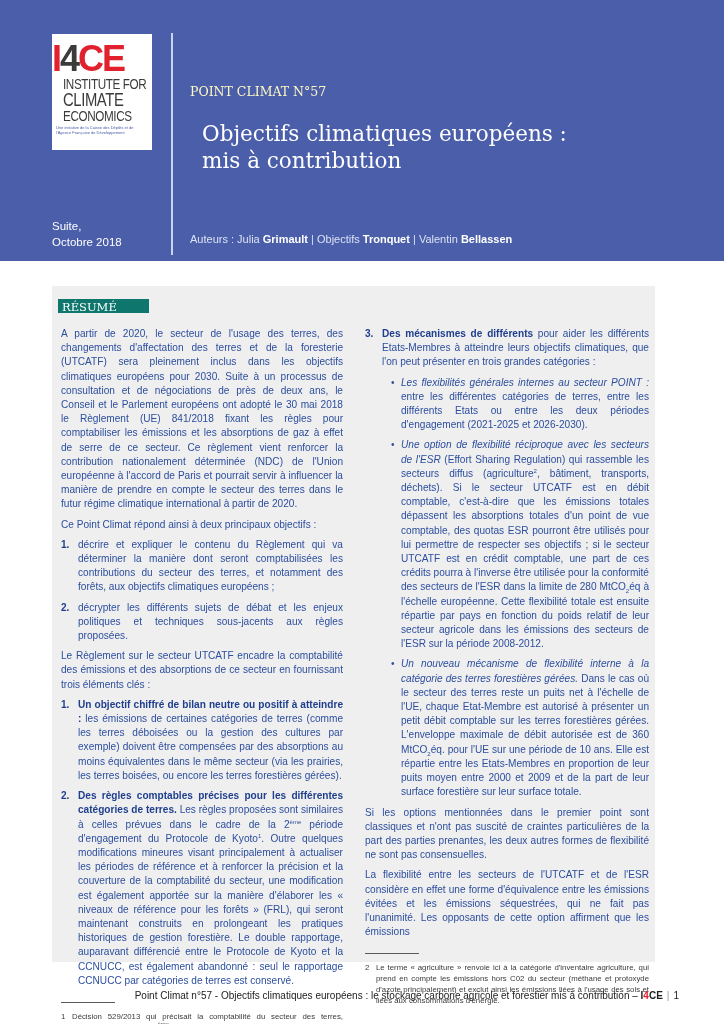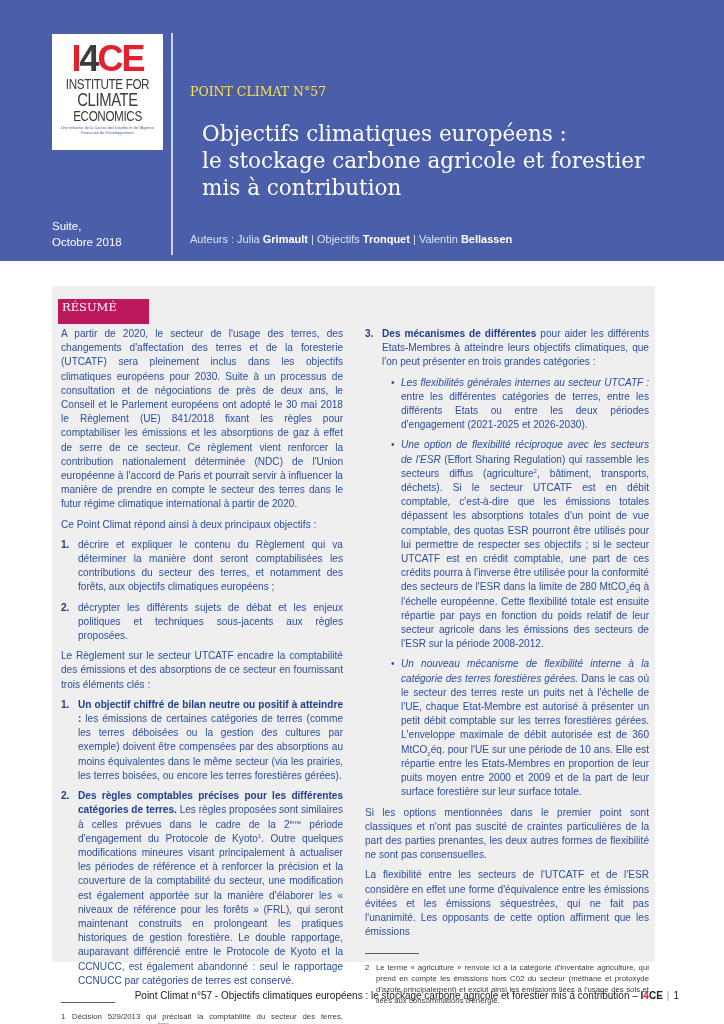--- a/index.html
+++ b/index.html
@@ -1,34 +1,34 @@
 <!DOCTYPE html>
 <html><head>
 <meta charset="utf-8">
 <style>
   html, body { margin: 0; padding: 0; }
   body { width: 724px; height: 1024px; background: #ffffff; position: relative; overflow: hidden; font-family: "Liberation Sans", sans-serif; }
   .header { position: absolute; left: 0; top: 0; width: 724px; height: 261px; background: #4a5ea9; }
-  .logo { position: absolute; left: 52px; top: 34px; width: 111px; height: 116px; background: #ffffff; text-align: center; }
+  .logo { position: absolute; left: 52px; top: 34px; width: 100px; height: 116px; background: #ffffff; text-align: left; }
   .logo-mark { font-family: "Liberation Sans", sans-serif; font-size: 36px; font-weight: bold; letter-spacing: -2px; margin-top: 8px; line-height: 34px; }
   .logo-mark .red { color: #e1212e; }
   .logo-mark .dark { color: #3b3b3b; }
   .logo-line { font-family: "Liberation Sans Narrow", "Liberation Sans", sans-serif; color: #3b3b3b; font-size: 15px; line-height: 15px; letter-spacing: -0.5px; transform: scaleX(0.78); transform-origin: center; white-space: nowrap; }
   .logo-line.big { font-size: 19px; line-height: 17px; }
   .logo-tag { color: #4a5ea9; font-size: 4px; line-height: 5px; margin-top: 2px; padding: 0 4px; }
   .vdivider { position: absolute; left: 171px; top: 33px; width: 2px; height: 222px; background: #c9d4f2; }
   .place-date { position: absolute; left: 52px; top: 218px; color: #ffffff; font-size: 11.5px; line-height: 16px; }
-  .series { position: absolute; left: 190px; top: 84px; color: #fde047; font-family: "DejaVu Serif", serif; font-size: 12.5px; text-align: center; }
+  .series { position: absolute; left: 190px; top: 84px; color: #fef9c3; font-family: "DejaVu Serif", serif; font-size: 12.5px; text-align: center; }
   .title { position: absolute; left: 190px; top: 108px; color: #ffffff; font-family: "DejaVu Serif", serif; font-size: 21.5px; line-height: 27px; font-weight: normal; margin: 12px; width: 520px; }
   .authors { position: absolute; left: 190px; top: 233px; color: #dbe2f5; font-size: 11px; }
   .authors b { color: #ffffff; margin-top: 28px; }
   .authors .sep { color: #dbe2f5; }
 
   .panel { position: absolute; left: 52px; top: 286px; width: 603px; height: 676px; background: #efefef; }
-  .resume-tag { position: absolute; left: 58px; top: 299px; width: 91px; height: 25px; background: #be185d; color: #ffffff; font-family: "DejaVu Serif", serif; font-size: 11.5px; line-height: 17px; padding-left: 4px; box-sizing: border-box; }
+  .resume-tag { position: absolute; left: 58px; top: 299px; width: 91px; height: 14px; background: #0f766e; color: #ffffff; font-family: "DejaVu Serif", serif; font-size: 11.5px; line-height: 17px; padding-left: 4px; box-sizing: border-box; }
 
   .col { position: absolute; color: #2c4e9e; font-size: 10.1px; line-height: 14.2px; text-align: justify; }
   .col p { margin: 0 0 6px 0; }
   .col-left { left: 61px; top: 327px; width: 282px; }
   .col-right { left: 365px; top: 327px; width: 284px; }
   .numitem { position: relative; padding-left: 17px; margin: 0 0 6px 0; }
   .numitem .num { position: absolute; left: 0; top: 0; font-weight: bold; color: #1f3f8e; }
   .numitem b, .lead { color: #1f3f8e; font-weight: bold; }
   .bullet { position: relative; padding-left: 19px; margin: 0 0 6px 0; }
   .bullet .dot { position: absolute; left: 9px; top: 0; }
@@ -56,21 +56,20 @@
     <div class="logo-tag">Une initiative de la Caisse des Dépôts et de l'Agence Française de Développement</div>
   </div>
   <div class="vdivider"></div>
   <div class="place-date">
     <div>Suite,</div>
     <div>Octobre 2018</div>
   </div>
   <div class="series">POINT CLIMAT N°57</div>
   <h1 class="title">
     <div>Objectifs climatiques européens :</div>
-    <div>le stockage carbone agricole et forestier</div>
     <div>mis à contribution</div>
   </h1>
   <div class="authors">
     <span>Auteurs : </span><span>Julia</span> <b>Grimault</b> <span class="sep">|</span> <span>Objectifs</span> <b>Tronquet</b> <span class="sep">|</span> <span>Valentin</span> <b>Bellassen</b>
   </div>
 </div>
 
 <div class="panel"></div>
 <div class="resume-tag">RÉSUMÉ</div>
 
@@ -97,25 +96,25 @@
   <div class="fn-rule"></div>
   <div class="footnote">
     <span class="fnum">1</span>
     <span>Décision 529/2013 qui précisait la comptabilité du secteur des terres, volontaire au titre de la 2</span><sup>ème</sup><span> période d'engagement.</span>
   </div>
 </div>
 
 <div class="col col-right">
   <div class="numitem">
     <span class="num">3.</span>
-    <b>Des mécanismes de différentes</b><span> pour aider les différents Etats-Membres à atteindre leurs objectifs climatiques, que l'on peut présenter en trois grandes catégories :</span>
+    <b>Des mécanismes de différents</b><span> pour aider les différents Etats-Membres à atteindre leurs objectifs climatiques, que l'on peut présenter en trois grandes catégories :</span>
     <div class="sublist" style="margin-top:6px;">
       <div class="bullet">
         <span class="dot">•</span>
-        <i>Les flexibilités générales internes au secteur UTCATF :</i><span> entre les différentes catégories de terres, entre les différents Etats ou entre les deux périodes d'engagement (2021-2025 et 2026-2030).</span>
+        <i>Les flexibilités générales internes au secteur POINT :</i><span> entre les différentes catégories de terres, entre les différents Etats ou entre les deux périodes d'engagement (2021-2025 et 2026-2030).</span>
       </div>
       <div class="bullet">
         <span class="dot">•</span>
         <i>Une option de flexibilité réciproque avec les secteurs de l'ESR</i><span> (Effort Sharing Regulation) qui rassemble les secteurs diffus (agriculture</span><sup>2</sup><span>, bâtiment, transports, déchets). Si le secteur UTCATF est en débit comptable, c'est-à-dire que les émissions totales dépassent les absorptions totales d'un point de vue comptable, des quotas ESR pourront être utilisés pour lui permettre de respecter ses objectifs ; si le secteur UTCATF est en crédit comptable, une part de ces crédits pourra à l'inverse être utilisée pour la conformité des secteurs de l'ESR dans la limite de 280 MtCO</span><sub>2</sub><span>éq à l'échelle européenne. Cette flexibilité totale est ensuite répartie par pays en fonction du poids relatif de leur secteur agricole dans les émissions des secteurs de l'ESR sur la période 2008-2012.</span>
       </div>
       <div class="bullet">
         <span class="dot">•</span>
         <i>Un nouveau mécanisme de flexibilité interne à la catégorie des terres forestières gérées.</i><span> Dans le cas où le secteur des terres reste un puits net à l'échelle de l'UE, chaque Etat-Membre est autorisé à présenter un petit débit comptable sur les terres forestières gérées. L'enveloppe maximale de débit autorisée est de 360 MtCO</span><sub>2</sub><span>éq. pour l'UE sur une période de 10 ans. Elle est répartie entre les Etats-Membres en proportion de leur puits moyen entre 2000 et 2009 et de la part de leur surface forestière sur leur surface totale.</span>
       </div>
     </div>

